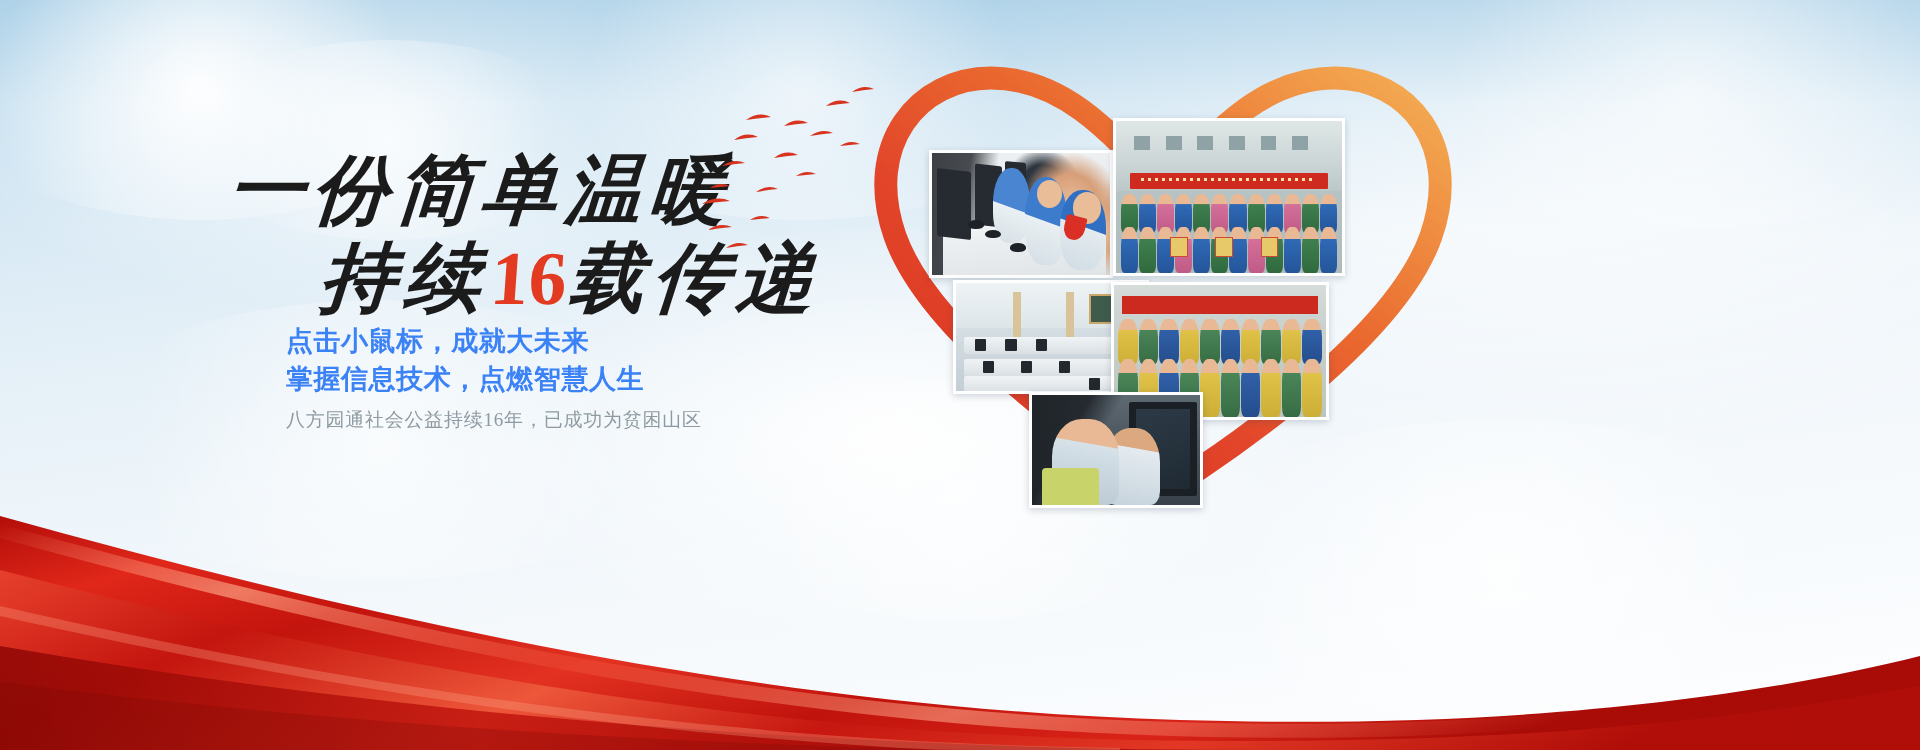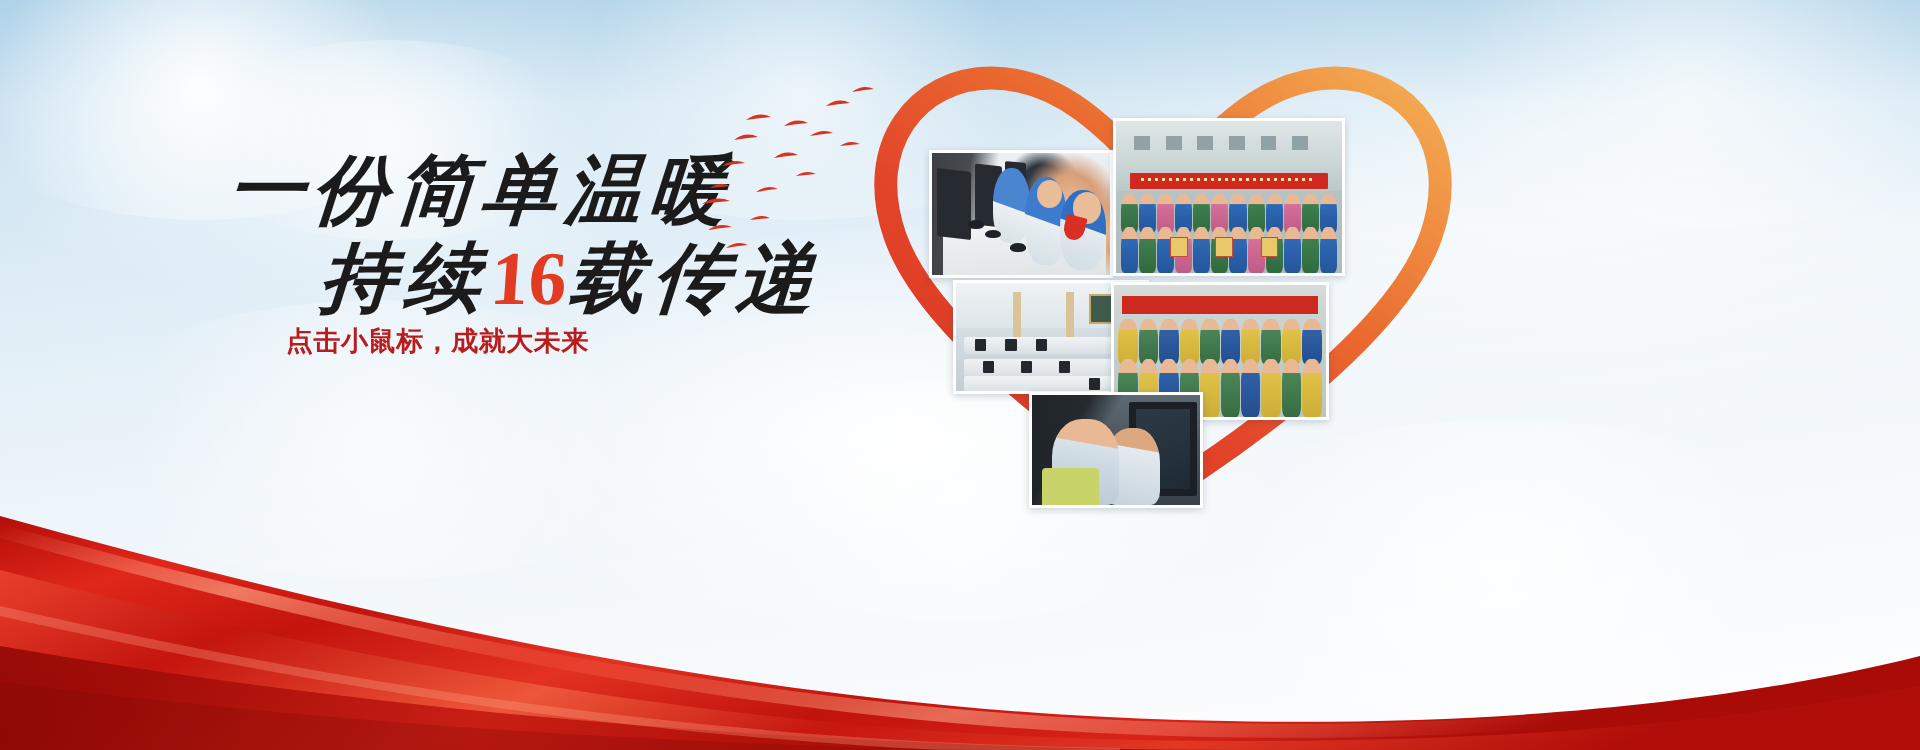--- a/index.html
+++ b/index.html
@@ -81,21 +81,21 @@
 
   .sub {
     position: absolute;
     left: 286px; top: 322px;
   }
   .sub-line {
     font-family: "DejaVu Sans", sans-serif;
     font-weight: 700;
     font-size: 27px;
     line-height: 1.42;
-    color: #b91c1c;
+    color: #3b82f6;
     letter-spacing: 0.02em;
     white-space: nowrap;
   }
 
   .body-copy {
     position: absolute;
     left: 286px; top: 404px;
   }
   .body-line {
     font-family: "Liberation Serif", serif;
@@ -238,23 +238,25 @@
 
   <div class="copy">
 
     <div class="headline">
       <div class="hl-line l1">一份简单温暖</div>
       <div class="hl-line l2"><span>持续</span><span class="hl-num">16</span><span>载传递</span></div>
     </div>
 
     <div class="sub">
       <div class="sub-line">点击小鼠标，成就大未来</div>
+      <div class="sub-line">掌握信息技术，点燃智慧人生</div>
     </div>
 
     <div class="body-copy">
+      <div class="body-line">八方园通社会公益持续16年，已成功为贫困山区</div>
     </div>
 
   </div>
 
   <svg class="birds" viewBox="0 0 220 220">
     <g fill="#d8331f">
       <path d="M10 108 q10 -7 20 -2 q-9 1 -20 2z"></path>
       <path d="M2 124 q14 -9 28 -3 q-13 1 -28 3z"></path>
       <path d="M22 86 q12 -8 23 -3 q-11 1 -23 3z"></path>
       <path d="M8 150 q12 -8 24 -3 q-12 1 -24 3z"></path>

